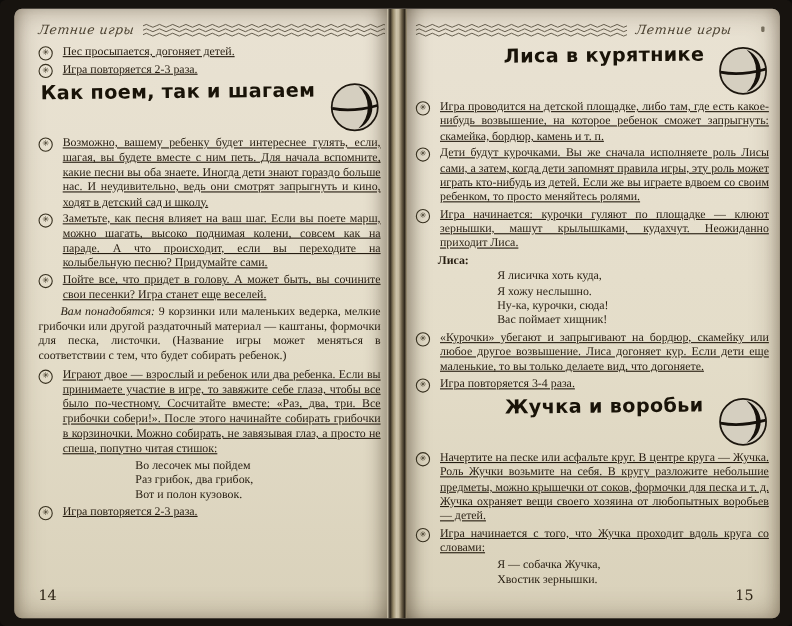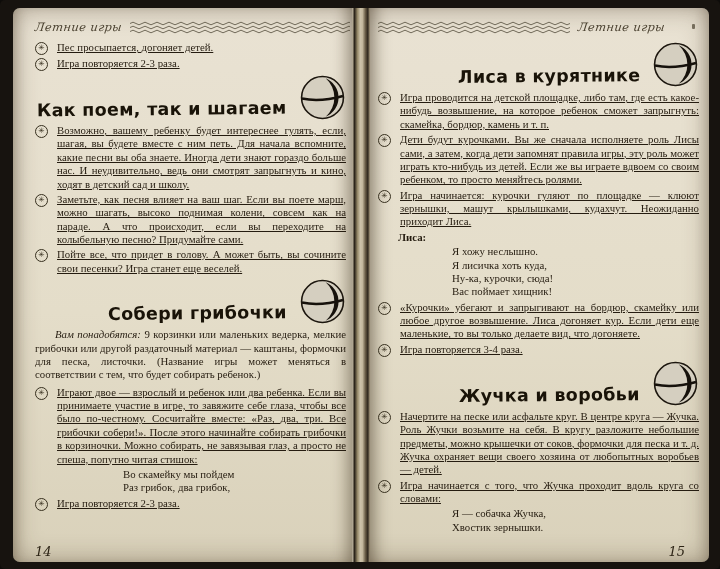--- a/index.html
+++ b/index.html
@@ -36,35 +36,35 @@
   .wave{flex:none;opacity:.85;}
   .bullets{list-style:none;margin:0;padding:0;}
   .bullet{display:flex;margin:0 0 2px 0;}
   .bi{
     flex:none;width:11px;height:11px;margin:1px 9px 0 0;
     border:1px solid #37301f;border-radius:50%;
     font-family:"DejaVu Sans",sans-serif;font-size:7.5px;line-height:10px;
     text-align:center;color:#37301f;
   }
   .bt{margin:0;flex:1;text-align:justify;text-decoration:underline;}
-  .headrow{display:flex;align-items:flex-end;justify-content:flex-end;gap:12px;margin:3px 0 3px 0;}
+  .headrow{display:flex;align-items:flex-start;justify-content:flex-end;gap:12px;margin:3px 0 3px 0;}
   .headrow .title{
     font-family:"DejaVu Sans",sans-serif;font-weight:bold;font-size:17.5px;
     letter-spacing:.3px;color:#191308;transform:rotate(-.6deg);white-space:nowrap;
   }
   .ball{flex:none;}
   .materials{margin:2px 0 4px 0;text-align:justify;text-indent:20px;}
   .materials .lab{font-style:italic;}
   .poem{margin:1px 0 2px 0;}
   .page.left .poem{padding-left:88px;}
   .page.right .poem{padding-left:74px;}
   .poem p{margin:0;}
   .speaker{margin:0 0 1px 0;padding-left:20px;font-weight:bold;}
   .pagenum{
-    position:absolute;bottom:2px;font-style:italic;font-size:13px;color:#2c2315;
+    position:absolute;bottom:12px;font-size:13px;color:#2c2315;
     font-family:"DejaVu Serif",serif;
   }
   .page.left .pagenum{left:22px;}
   .page.right .pagenum{right:24px;}
   .mark{position:absolute;top:16px;right:14px;width:3px;height:5px;background:#4a4130;border-radius:1px;opacity:.7;}
 </style>
 </head>
 <body>
 
 <div class="photo">
@@ -108,41 +108,34 @@
         <li class="bullet">
           <span class="bi">✳</span>
           <p class="bt">Заметьте, как песня влияет на ваш шаг. Если вы поете марш, можно шагать, высоко поднимая колени, совсем как на параде. А что происходит, если вы переходите на колыбельную песню? Придумайте сами.</p>
         </li>
         <li class="bullet">
           <span class="bi">✳</span>
           <p class="bt">Пойте все, что придет в голову. А может быть, вы сочините свои песенки? Игра станет еще веселей.</p>
         </li>
       </ul>
 
-      <div class="headrow">
-        <span class="title">Собери грибочки</span>
-        <svg class="ball" width="47" height="47" viewBox="0 0 44 44">
-          <circle cx="22" cy="22" r="19.6" fill="#d5cfc0" stroke="#1c160e" stroke-width="1.5"></circle>
-          <path d="M25 4 A19.5 19.5 0 0 1 25 40 A24 24 0 0 0 25 4 Z" fill="#16110b"></path>
-          <path d="M2.8 23 Q20 26.5 41.2 20.5" fill="none" stroke="#16110b" stroke-width="2.4"></path>
-        </svg>
-      </div>
 
       <p class="materials"><span class="lab">Вам понадобятся:</span> <span>9 корзинки или маленьких ведерка, мелкие грибочки или другой раздаточный материал — каштаны, формочки для песка, листочки. (Название игры может меняться в соответствии с тем, что будет собирать ребенок.)</span></p>
 
       <ul class="bullets">
         <li class="bullet">
           <span class="bi">✳</span>
           <p class="bt">Играют двое — взрослый и ребенок или два ребенка. Если вы принимаете участие в игре, то завяжите себе глаза, чтобы все было по-честному. Сосчитайте вместе: «Раз, два, три. Все грибочки собери!». После этого начинайте собирать грибочки в корзиночки. Можно собирать, не завязывая глаз, а просто не спеша, попутно читая стишок:</p>
         </li>
       </ul>
 
       <div class="poem">
-        <p>Во скамейку мы пойдем</p>
+        <p>Во лесочек мы пойдем</p>
         <p>Раз грибок, два грибок,</p>
+        <p>Вот и полон кузовок.</p>
       </div>
 
       <ul class="bullets">
         <li class="bullet">
           <span class="bi">✳</span>
           <p class="bt">Игра повторяется 2-3 раза.</p>
         </li>
       </ul>
 
       <span class="pagenum">14</span>
@@ -181,22 +174,22 @@
         </li>
         <li class="bullet">
           <span class="bi">✳</span>
           <p class="bt">Игра начинается: курочки гуляют по площадке — клюют зернышки, машут крылышками, кудахчут. Неожиданно приходит Лиса.</p>
         </li>
       </ul>
 
       <p class="speaker">Лиса:</p>
 
       <div class="poem">
+        <p>Я лисичка хоть куда,</p>
         <p>Я хожу неслышно.</p>
-        <p>Я лисичка хоть куда,</p>
         <p>Ну-ка, курочки, сюда!</p>
         <p>Вас поймает хищник!</p>
       </div>
 
       <ul class="bullets">
         <li class="bullet">
           <span class="bi">✳</span>
           <p class="bt">«Курочки» убегают и запрыгивают на бордюр, скамейку или любое другое возвышение. Лиса догоняет кур. Если дети еще маленькие, то вы только делаете вид, что догоняете.</p>
         </li>
         <li class="bullet">

